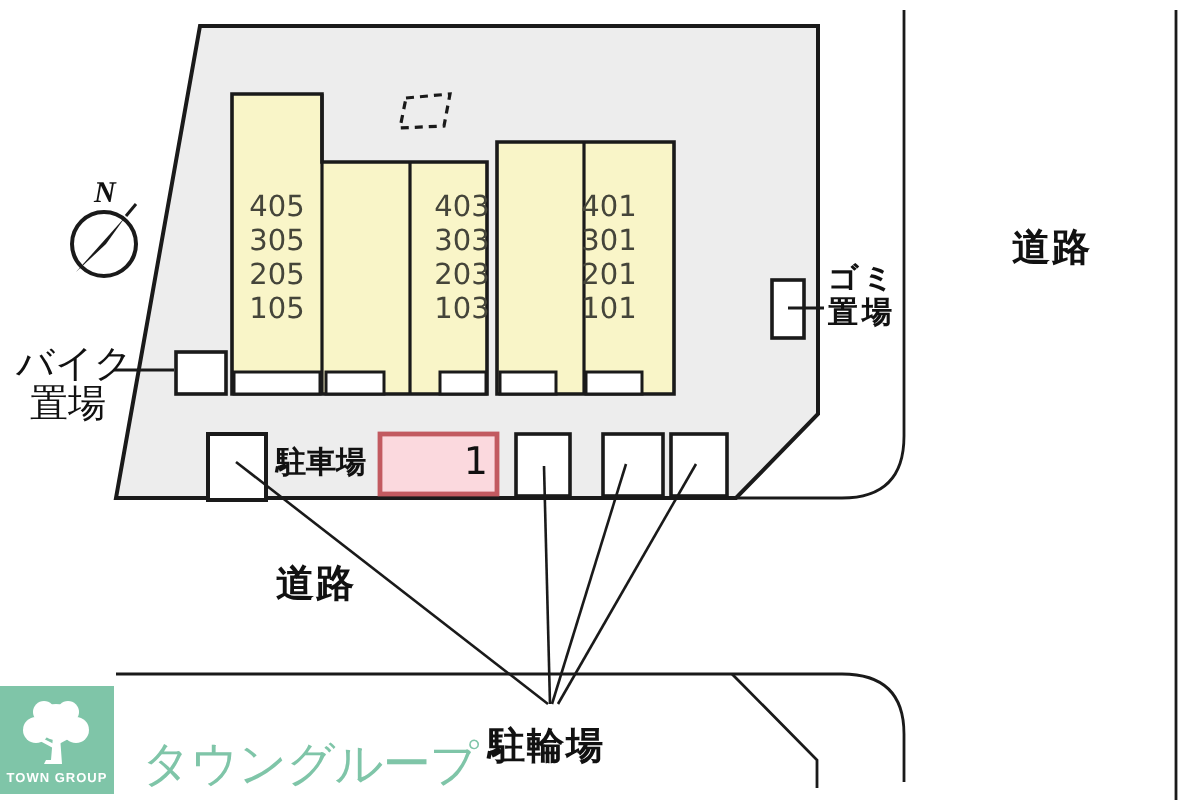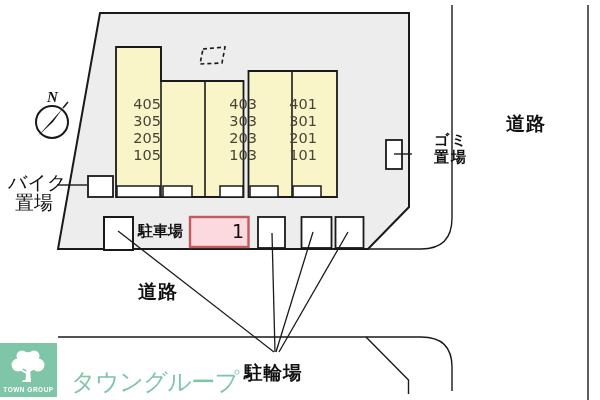--- a/index.html
+++ b/index.html
@@ -5,29 +5,29 @@
   html,body{margin:0;padding:0;background:#fff;}
   #stage{
     position:relative;width:600px;height:400px;background:#ffffff;overflow:hidden;
     font-family:"Liberation Sans",sans-serif;color:#1a1a1a;
   }
   #geom{position:absolute;left:0;top:0;width:600px;height:400px;}
   .lbl{position:absolute;white-space:nowrap;}
   
   .rooms{
     position:absolute;top:96px;height:68px;display:flex;flex-direction:column;
-    align-items:flex-end;justify-content:space-between;
+    align-items:center;justify-content:space-between;
     font-family:"DejaVu Sans",sans-serif;font-size:14.5px;line-height:17px;color:#45453a;
   }
   .room{height:17px;display:block;}
   
   .jp{font-family:"Liberation Sans",sans-serif;color:#111;}
   .bike-label{left:8px;top:173px;width:52px;text-align:center;font-size:19px;line-height:20px;}
   .parking-label{left:138px;top:222px;font-size:15px;font-weight:600;}
-  .garbage-label{left:434px;top:131px;width:44px;text-align:left;font-size:15px;line-height:17px;letter-spacing:2px;font-weight:600;}
+  .garbage-label{left:414px;top:131px;width:44px;text-align:left;font-size:15px;line-height:17px;letter-spacing:2px;font-weight:600;}
   .road-right{left:506px;top:111px;font-size:19px;font-weight:600;letter-spacing:1px;}
   .road-bottom{left:138px;top:279px;font-size:19px;font-weight:600;letter-spacing:1px;}
   .bicycle-label{left:244px;top:360px;font-size:18.5px;font-weight:600;letter-spacing:1px;}
   .spot-number{left:190px;top:220px;width:54px;text-align:right;font-size:19px;font-family:"DejaVu Sans",sans-serif;color:#111;}
   .compass-n{left:47px;top:89px;font-size:15px;font-style:italic;font-weight:600;font-family:"Liberation Serif",serif;}
   
   .logo-box{
     position:absolute;left:0;top:343px;width:57px;height:54px;background:#7fc5a8;
   }
   .logo-text{

